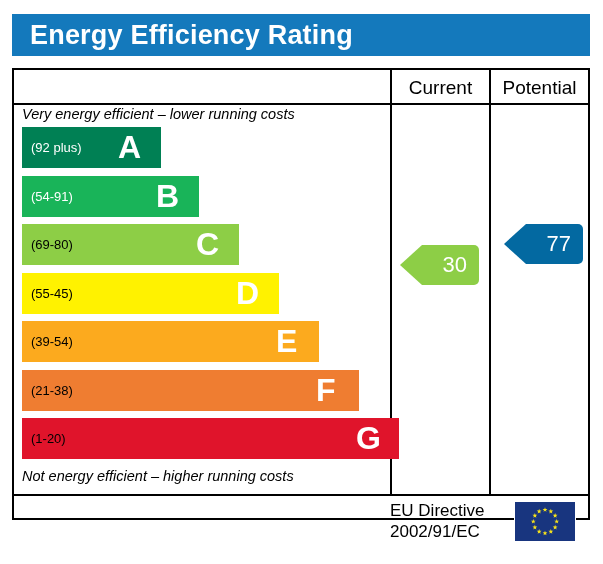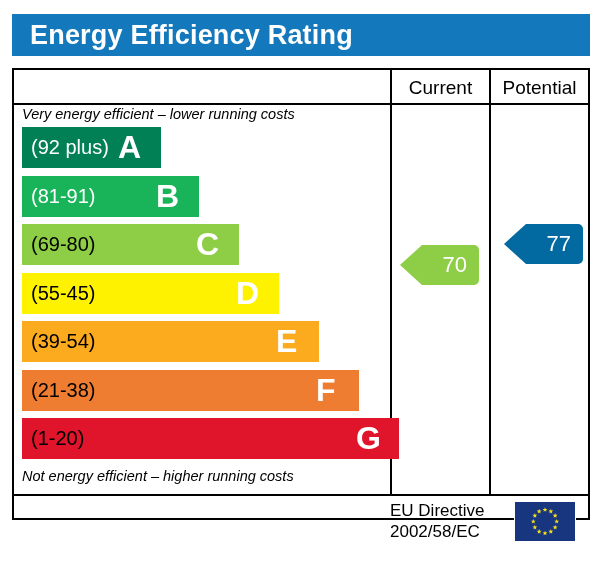--- a/index.html
+++ b/index.html
@@ -55,21 +55,21 @@
   .caption.bottom{top:398px;}
 
   
   .bands{position:absolute;left:8px;top:57px;width:366px;height:340px;}
   .band{
     position:absolute;left:0;height:41px;
     display:block;
   }
   .band .range{
     position:absolute;left:9px;top:0;height:41px;line-height:41px;
-    font-size:20px;white-space:nowrap;
+    font-size:13px;white-space:nowrap;
   }
   .band .letter{
     position:absolute;top:0;height:41px;line-height:40px;
     font-size:32px;font-weight:bold;color:#ffffff;
   }
   .band.dark .range{color:#ffffff;}
   .band.light .range{color:#000000;}
 
   
   .arrow{
@@ -118,21 +118,21 @@
 
     <div class="caption top">Very energy efficient – lower running costs</div>
     <div class="caption bottom">Not energy efficient – higher running costs</div>
 
     <div class="bands">
         <div class="band dark" style="top: 0px; width: 139px; background: rgb(0, 128, 84);">
           <span class="range">(92 plus)</span>
           <span class="letter" style="left: 96px;">A</span>
         </div>
         <div class="band dark" style="top: 48.5px; width: 177px; background: rgb(25, 180, 89);">
-          <span class="range">(81-91)</span>
+          <span class="range">(54-91)</span>
           <span class="letter" style="left: 134px;">B</span>
         </div>
         <div class="band light" style="top: 97px; width: 217px; background: rgb(141, 206, 70);">
           <span class="range">(69-80)</span>
           <span class="letter" style="left: 174px;">C</span>
         </div>
         <div class="band light" style="top: 145.5px; width: 257px; background: rgb(255, 242, 0);">
           <span class="range">(55-45)</span>
           <span class="letter" style="left: 214px;">D</span>
         </div>
@@ -146,21 +146,21 @@
         </div>
         <div class="band light" style="top: 291px; width: 377px; background: rgb(224, 20, 43);">
           <span class="range">(1-20)</span>
           <span class="letter" style="left: 334px;">G</span>
         </div>
       </div>
 
     <div class="footer-region">
       <div class="directive">
         <div>EU Directive</div>
-        <div>2002/58/EC</div>
+        <div>2002/91/EC</div>
       </div>
       <div class="eu-flag">
         <svg viewBox="0 0 60 40">
           <g id="eu-stars" fill="#F7E31B">
               <polygon points="30.00,5.40 30.64,7.12 32.47,7.20 31.04,8.34 31.53,10.10 30.00,9.09 28.47,10.10 28.96,8.34 27.53,7.20 29.36,7.12"></polygon>
               <polygon points="36.00,7.01 36.64,8.72 38.47,8.80 37.04,9.95 37.53,11.71 36.00,10.70 34.47,11.71 34.96,9.95 33.53,8.80 35.36,8.72"></polygon>
               <polygon points="40.39,11.40 41.03,13.12 42.87,13.20 41.43,14.34 41.92,16.10 40.39,15.09 38.86,16.10 39.35,14.34 37.92,13.20 39.75,13.12"></polygon>
               <polygon points="42.00,17.40 42.64,19.12 44.47,19.20 43.04,20.34 43.53,22.10 42.00,21.09 40.47,22.10 40.96,20.34 39.53,19.20 41.36,19.12"></polygon>
               <polygon points="40.39,23.40 41.03,25.12 42.87,25.20 41.43,26.34 41.92,28.10 40.39,27.09 38.86,28.10 39.35,26.34 37.92,25.20 39.75,25.12"></polygon>
               <polygon points="36.00,27.79 36.64,29.51 38.47,29.59 37.04,30.73 37.53,32.50 36.00,31.48 34.47,32.50 34.96,30.73 33.53,29.59 35.36,29.51"></polygon>
@@ -172,20 +172,20 @@
               <polygon points="24.00,7.01 24.64,8.72 26.47,8.80 25.04,9.95 25.53,11.71 24.00,10.70 22.47,11.71 22.96,9.95 21.53,8.80 23.36,8.72"></polygon>
             </g>
         </svg>
       </div>
     </div>
 
   </div>
 
   <div>
       <div class="arrow" style="left: 400px; top: 245px; width: 79px; background: rgb(141, 206, 70);">
-        <span>70</span>
+        <span>30</span>
       </div>
       <div class="arrow" style="left: 504px; top: 224px; width: 79px; background: #0369a1;">
         <span>77</span>
       </div>
     </div>
 
 </div>
 
 </body></html>

